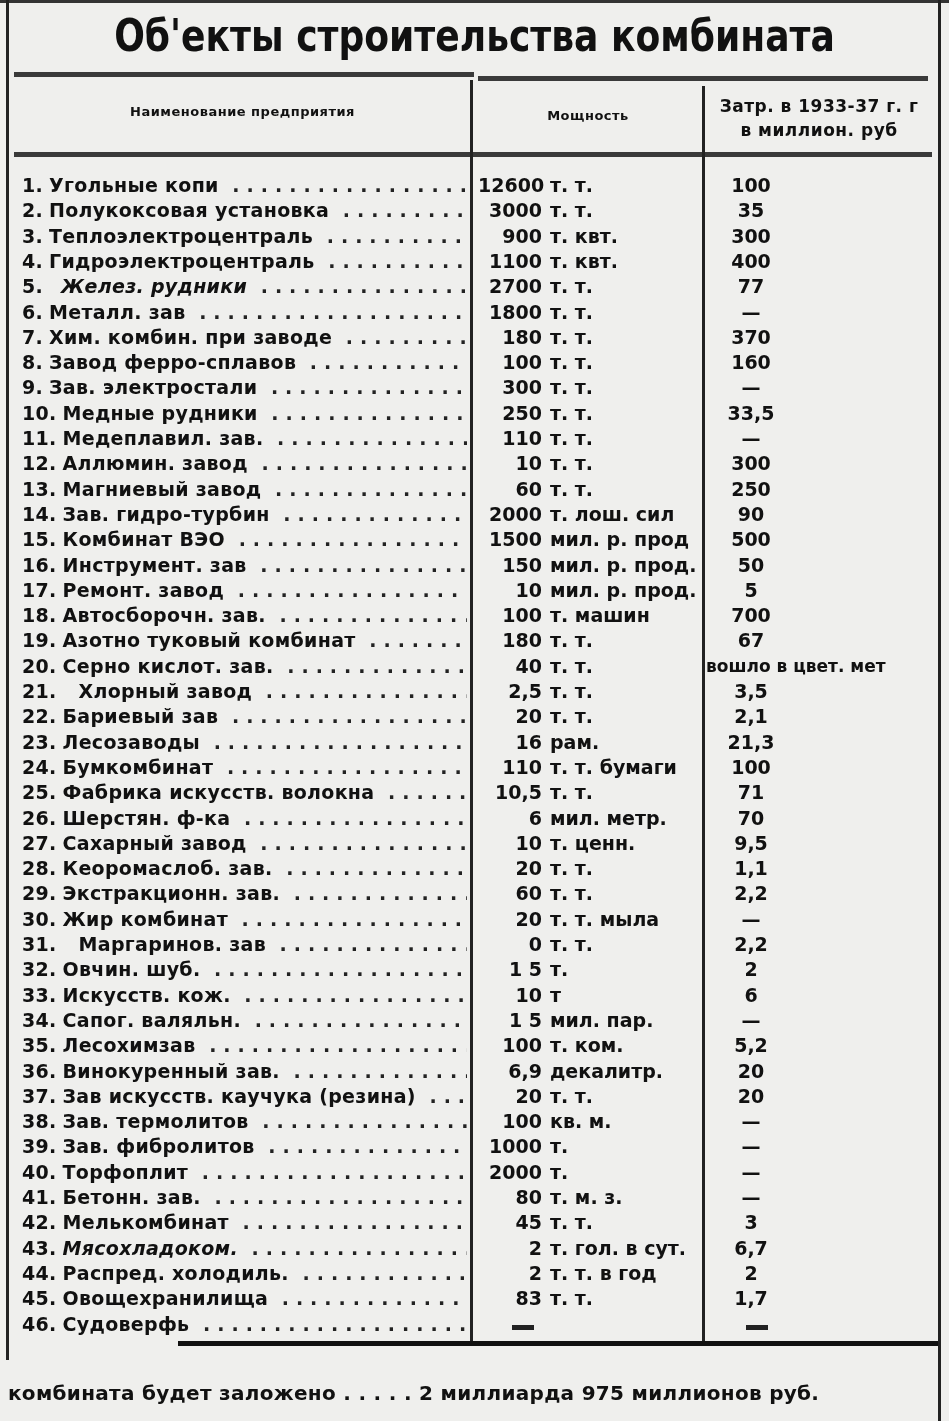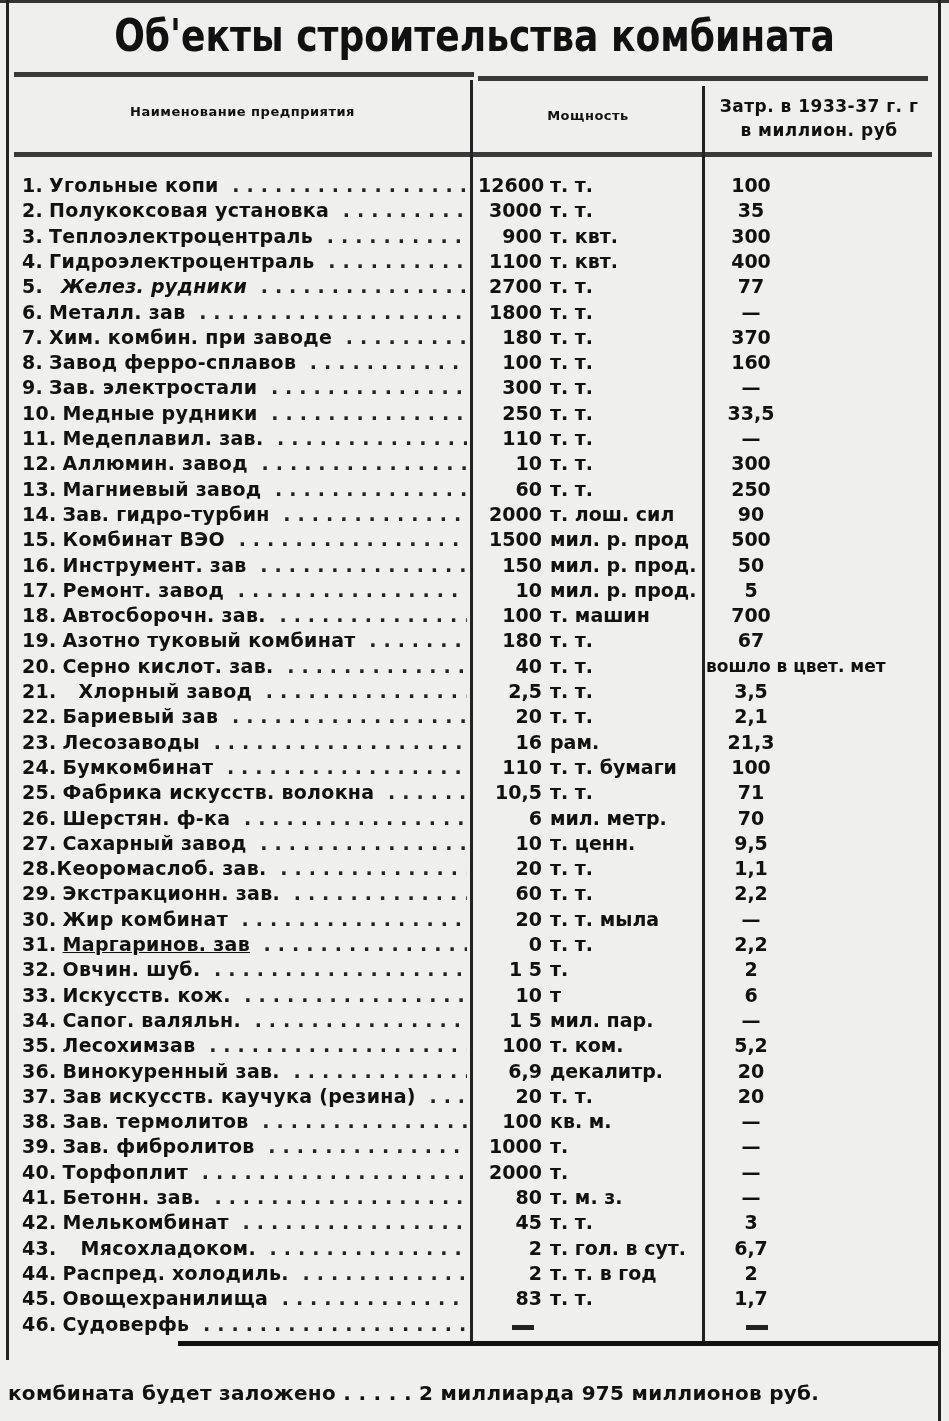--- a/index.html
+++ b/index.html
@@ -202,36 +202,36 @@
         <div class="name"><span>26.</span><span style="margin-left: 6px;">Шерстян. ф-ка</span><span class="dots"> ..............................</span></div>
         <div class="cap"><span class="num">6</span><span>мил. метр.</span></div>
         <div class="cost">70</div>
       </div>
       <div class="row" style="top: 657.8px;">
         <div class="name"><span>27.</span><span style="margin-left: 6px;">Сахарный завод</span><span class="dots"> ..............................</span></div>
         <div class="cap"><span class="num">10</span><span>т. ценн.</span></div>
         <div class="cost">9,5</div>
       </div>
       <div class="row" style="top: 683.1px;">
-        <div class="name"><span>28.</span><span style="">Кеоромаслоб. зав.</span><span class="dots"> ..............................</span></div>
+        <div class="name"><span>28.</span><span style="margin-left: 6px;">Кеоромаслоб. зав.</span><span class="dots"> ..............................</span></div>
         <div class="cap"><span class="num">20</span><span>т. т.</span></div>
         <div class="cost">1,1</div>
       </div>
       <div class="row" style="top: 708.4px;">
         <div class="name"><span>29.</span><span style="margin-left: 6px;">Экстракционн. зав.</span><span class="dots"> ..............................</span></div>
         <div class="cap"><span class="num">60</span><span>т. т.</span></div>
         <div class="cost">2,2</div>
       </div>
       <div class="row" style="top: 733.7px;">
         <div class="name"><span>30.</span><span style="margin-left: 6px;">Жир комбинат</span><span class="dots"> ..............................</span></div>
         <div class="cap"><span class="num">20</span><span>т. т. мыла</span></div>
         <div class="cost">—</div>
       </div>
       <div class="row" style="top: 759px;">
-        <div class="name"><span>31.</span><span style="margin-left: 6px; text-decoration: underline;">Маргаринов. зав</span><span class="dots"> ..............................</span></div>
+        <div class="name"><span>31.</span><span style="margin-left: 22px;">Маргаринов. зав</span><span class="dots"> ..............................</span></div>
         <div class="cap"><span class="num">0</span><span>т. т.</span></div>
         <div class="cost">2,2</div>
       </div>
       <div class="row" style="top: 784.3px;">
         <div class="name"><span>32.</span><span style="margin-left: 6px;">Овчин. шуб.</span><span class="dots"> ..............................</span></div>
         <div class="cap"><span class="num">1 5</span><span>т.</span></div>
         <div class="cost">2</div>
       </div>
       <div class="row" style="top: 809.6px;">
         <div class="name"><span>33.</span><span style="margin-left: 6px;">Искусств. кож.</span><span class="dots"> ..............................</span></div>
@@ -277,21 +277,21 @@
         <div class="name"><span>41.</span><span style="margin-left: 6px;">Бетонн. зав.</span><span class="dots"> ..............................</span></div>
         <div class="cap"><span class="num">80</span><span>т. м. з.</span></div>
         <div class="cost">—</div>
       </div>
       <div class="row" style="top: 1037.3px;">
         <div class="name"><span>42.</span><span style="margin-left: 6px;">Мелькомбинат</span><span class="dots"> ..............................</span></div>
         <div class="cap"><span class="num">45</span><span>т. т.</span></div>
         <div class="cost">3</div>
       </div>
       <div class="row" style="top: 1062.6px;">
-        <div class="name"><span>43.</span><span style="margin-left: 24px;">Мясохладоком.</span><span class="dots"> ..............................</span></div>
+        <div class="name"><span>43.</span><span style="margin-left: 6px; font-style: italic;">Мясохладоком.</span><span class="dots"> ..............................</span></div>
         <div class="cap"><span class="num">2</span><span>т. гол. в сут.</span></div>
         <div class="cost">6,7</div>
       </div>
       <div class="row" style="top: 1087.9px;">
         <div class="name"><span>44.</span><span style="margin-left: 6px;">Распред. холодиль.</span><span class="dots"> ..............................</span></div>
         <div class="cap"><span class="num">2</span><span>т. т. в год</span></div>
         <div class="cost">2</div>
       </div>
       <div class="row" style="top: 1113.2px;">
         <div class="name"><span>45.</span><span style="margin-left: 6px;">Овощехранилища</span><span class="dots"> ..............................</span></div>

